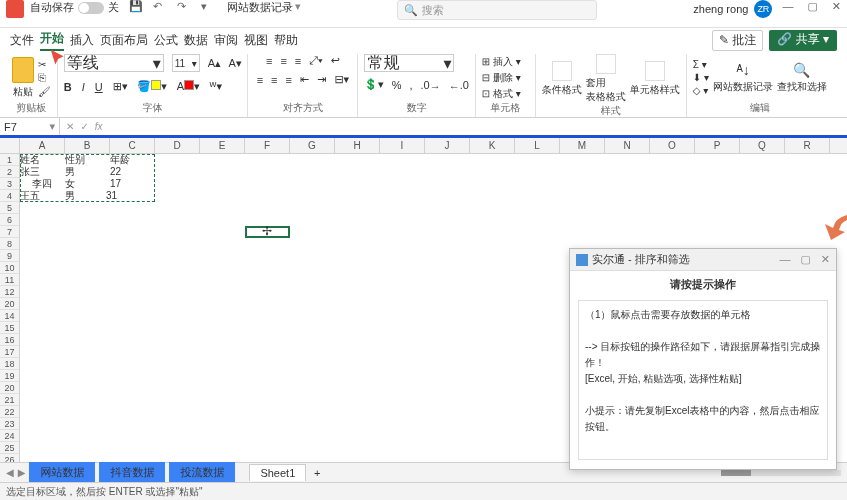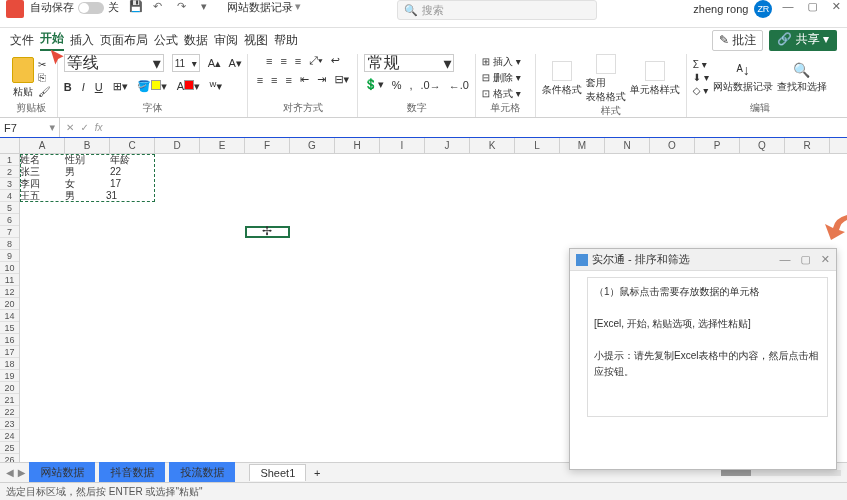--- a/index.html
+++ b/index.html
@@ -39,21 +39,21 @@
 .sizebox { border:1px solid #ccc; font-size:10px; padding:1px 2px; width:28px; height:18px; display:flex; align-items:center; justify-content:space-between; }
 .fontrow { display:flex; gap:8px; align-items:center; font-size:11px; }
 .fontrow2 { display:flex; gap:10px; align-items:center; font-size:11px; margin-top:4px; }
 .swatch { width:10px; height:10px; display:inline-block; border:1px solid #999; }
 .alignrow { display:flex; gap:8px; align-items:center; }
 .bigbtn { display:flex; flex-direction:column; align-items:center; gap:2px; font-size:10px; }
 .bigbtn .ic { width:20px; height:20px; border:1px solid #ddd; }
 .menuitems { display:flex; flex-direction:column; gap:2px; font-size:10px; }
 
 
-.formulabar { height: 20px; display: flex; align-items: center; border-bottom: 1px solid #1d4ed8; }
+.formulabar { height: 20px; display: flex; align-items: center; border-bottom: 3px solid #1d4ed8; }
 .namebox { width: 60px; border-right: 1px solid #d0d0d0; padding: 0 4px; height:100%; display:flex; align-items:center; }
 .fx-icons { display: flex; gap: 6px; padding: 0 6px; color:#999; font-size:10px; }
 .fx-input { flex:1; padding: 0 4px; }
 
 
 .grid-area { position: relative; height: 330px; overflow: hidden; }
 .colheads { display:flex; height:16px; background:#f3f3f3; border-bottom:1px solid #d0d0d0; }
 .rowhead-spacer { width:20px; border-right:1px solid #d0d0d0; background:#f3f3f3; }
 .colhead { width:45px; border-right:1px solid #d0d0d0; text-align:center; font-size:10px; line-height:16px; color:#555; }
 .rows { display:flex; }
@@ -81,21 +81,21 @@
 .side-arrow { position:absolute; right:0; top:210px; width:30px; height:30px; }
 .side-arrow svg path { fill:#e67850; }
 
 
 .dialog { position:absolute; right:10px; top:248px; width:268px; height:222px; background:#fff; border:1px solid #bbb; box-shadow:0 2px 8px rgba(0,0,0,.2); font-size:11px; }
 .dialog .dlg-title { height:22px; background:#f0f0f0; display:flex; align-items:center; padding:0 6px; gap:4px; border-bottom:1px solid #ddd; }
 .dialog .dlg-title .dlg-icon { width:12px; height:12px; background:#4a90d9; }
 .dialog .dlg-ctrl { margin-left:auto; display:flex; gap:10px; color:#888; }
 .dialog .dlg-body { padding:6px 8px; }
 .dialog .dlg-heading { text-align:center; font-weight:bold; margin-bottom:8px; }
-.dialog .dlg-text { border:1px solid #ddd; height:140px; padding:6px; font-size:10px; line-height:1.6;margin-left:9px; }
+.dialog .dlg-text { border:1px solid #ddd; height:160px; padding:6px; font-size:10px; line-height:1.6; }
 
 
 .red-arrow { position:absolute; left:48px; top:48px; width:22px; height:22px; pointer-events:none; z-index:10; }
 </style>
 </head>
 <body>
 
 <div class="titlebar">
   <div class="logo"></div>
   <div class="autosave">
@@ -343,21 +343,21 @@
       <div class="rowhead">25</div>
       <div class="rowhead">26</div>
     </div>
     <div class="cells">
       <div class="cell" style="left:0;top:0">姓名</div>
       <div class="cell" style="left:45px;top:0">性别</div>
       <div class="cell" style="left:90px;top:0">年龄</div>
       <div class="cell" style="left:0;top:12px">张三</div>
       <div class="cell" style="left:45px;top:12px">男</div>
       <div class="cell" style="left:90px;top:12px">22</div>
-      <div class="cell" style="left:0;top:24px">李四</div>
+      <div class="cell" style="left:12px;top:24px">李四</div>
       <div class="cell" style="left:45px;top:24px">女</div>
       <div class="cell" style="left:90px;top:24px">17</div>
       <div class="cell" style="left:0;top:36px">王五</div>
       <div class="cell" style="left:45px;top:36px">男</div>
       <div class="cell" style="left:86px;top:36px">31</div>
     </div>
   </div>
   <div class="marquee"></div>
   <div class="active-cell" style="left:245px;top:88px;width:45px;height:12px"></div>
   <div class="cursor-cross" style="left:262px;top:86px">✢</div>
@@ -388,19 +388,21 @@
   <div class="dlg-title">
     <div class="dlg-icon"></div>
     <span>实尔通 - 排序和筛选</span>
     <div class="dlg-ctrl">
       <span>—</span>
       <span>▢</span>
       <span>✕</span>
     </div>
   </div>
   <div class="dlg-body">
+    <div class="dlg-heading">请按提示操作</div>
     <div class="dlg-text">
       <div>（1）鼠标点击需要存放数据的单元格</div><br>
+      <div>--&gt; 目标按钮的操作路径如下，请跟据屏幕指引完成操作！</div>
       <div>[Excel, 开始, 粘贴选项, 选择性粘贴]</div><br>
       <div>小提示：请先复制Excel表格中的内容，然后点击相应按钮。</div>
     </div>
   </div>
 </div>
 
 </body></html>

